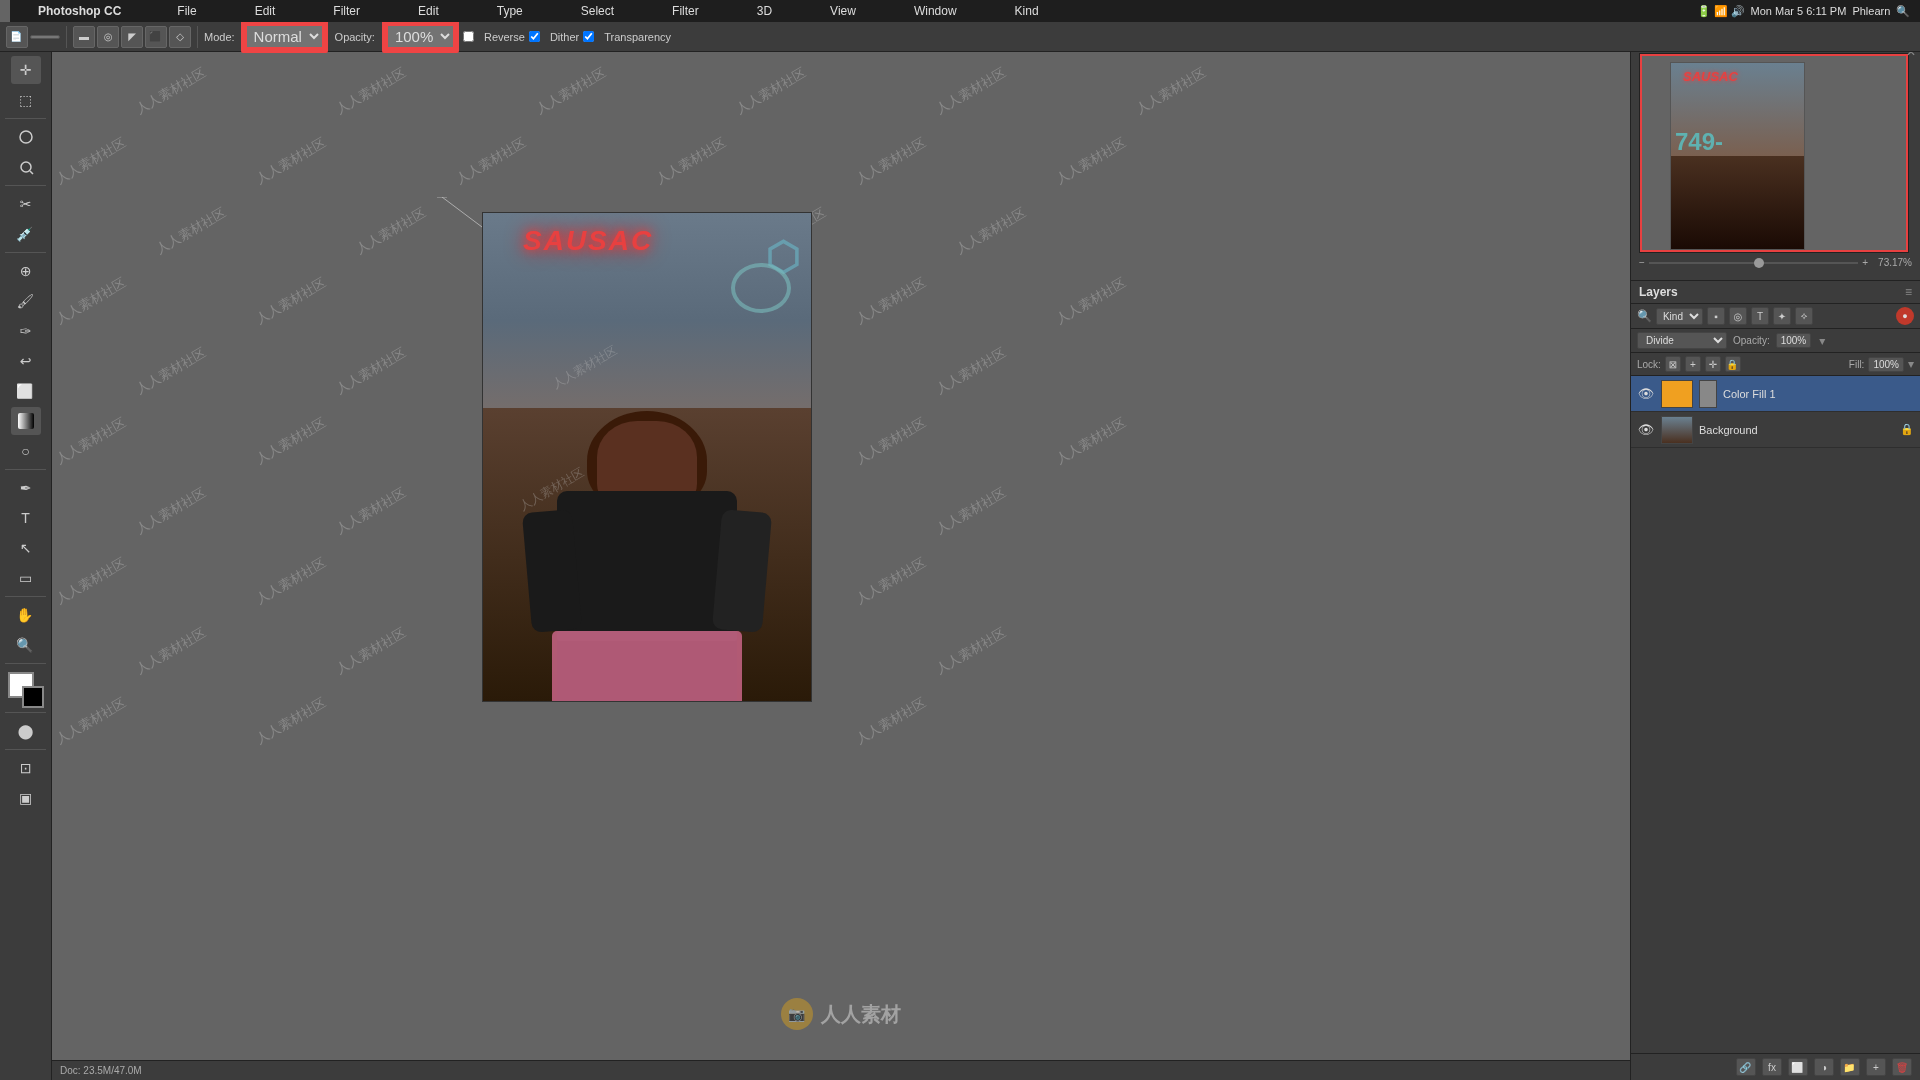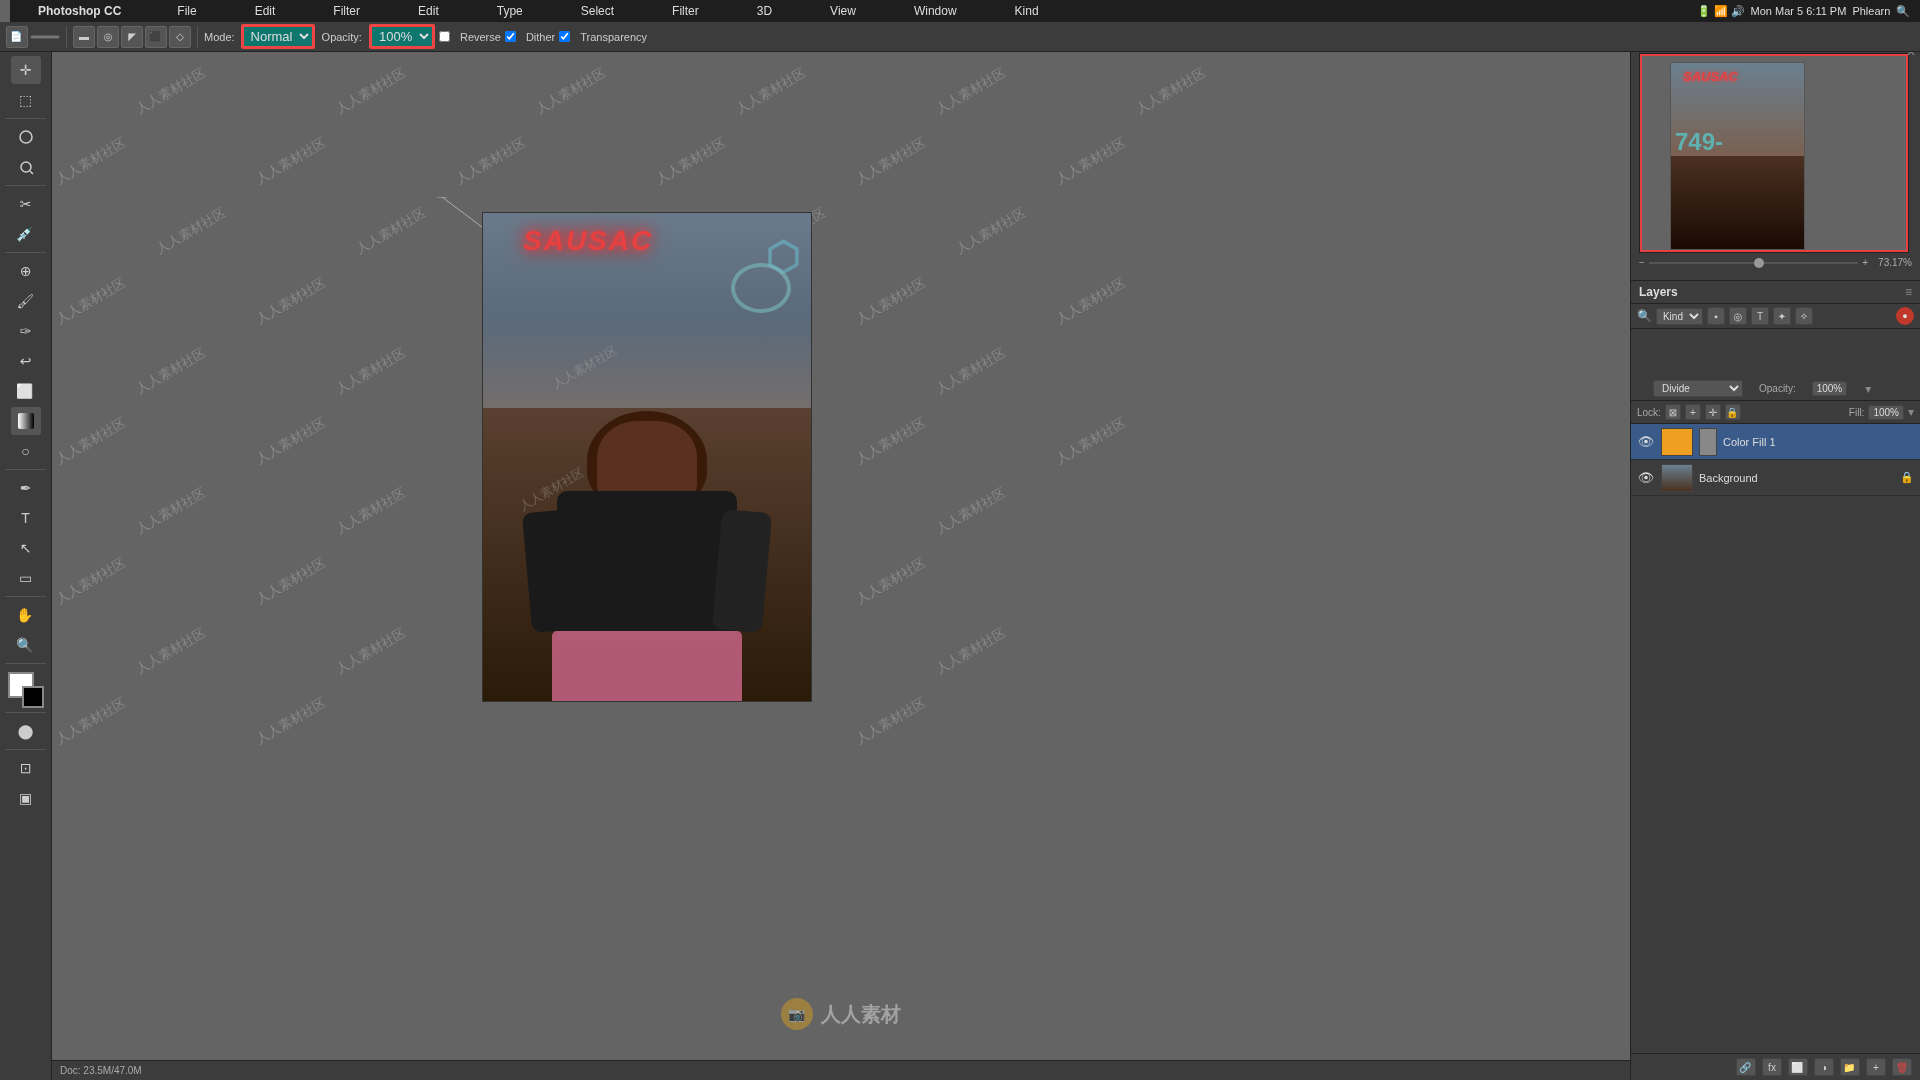--- a/index.html
+++ b/index.html
@@ -83,24 +83,24 @@
       font-size: 10px;
       cursor: pointer;
       color: #ccc;
     }
     #toolbar .mode-label {
       color: #ccc;
       font-size: 11px;
       margin-right: 2px;
     }
     #toolbar select, #toolbar .fake-select {
-      background: #0f766e;
-      border: 3px solid #ef4444;
+      background: #737373;
+      border: 6px solid #ef4444;
       color: #ddd;
-      font-size: 13px;
+      font-size: 15px;
       padding: 1px 3px;
       border-radius: 2px;
     }
     #toolbar .tb-label {
       color: #ccc;
       font-size: 11px;
       margin: 0 3px;
     }
     #toolbar .tb-check {
       display: flex;
@@ -314,24 +314,23 @@
       border: 1px solid #444;
       border-radius: 2px;
       display: flex; align-items: center; justify-content: center;
       font-size: 10px;
       cursor: pointer;
       color: #ccc;
     }
     #layers-blend {
       display: flex;
       align-items: center;
-      padding: 3px 22px;
-      gap: 16px;
+      padding: 3px 6px;
+      gap: 6px;
       border-bottom: 1px solid #222;
-      margin-top: 48px;
     }
     #layers-blend .lb-select {
       background: #555;
       border: 1px solid #444;
       color: #ddd;
       font-size: 10px;
       padding: 1px 4px;
       border-radius: 2px;
       min-width: 90px;
     }

